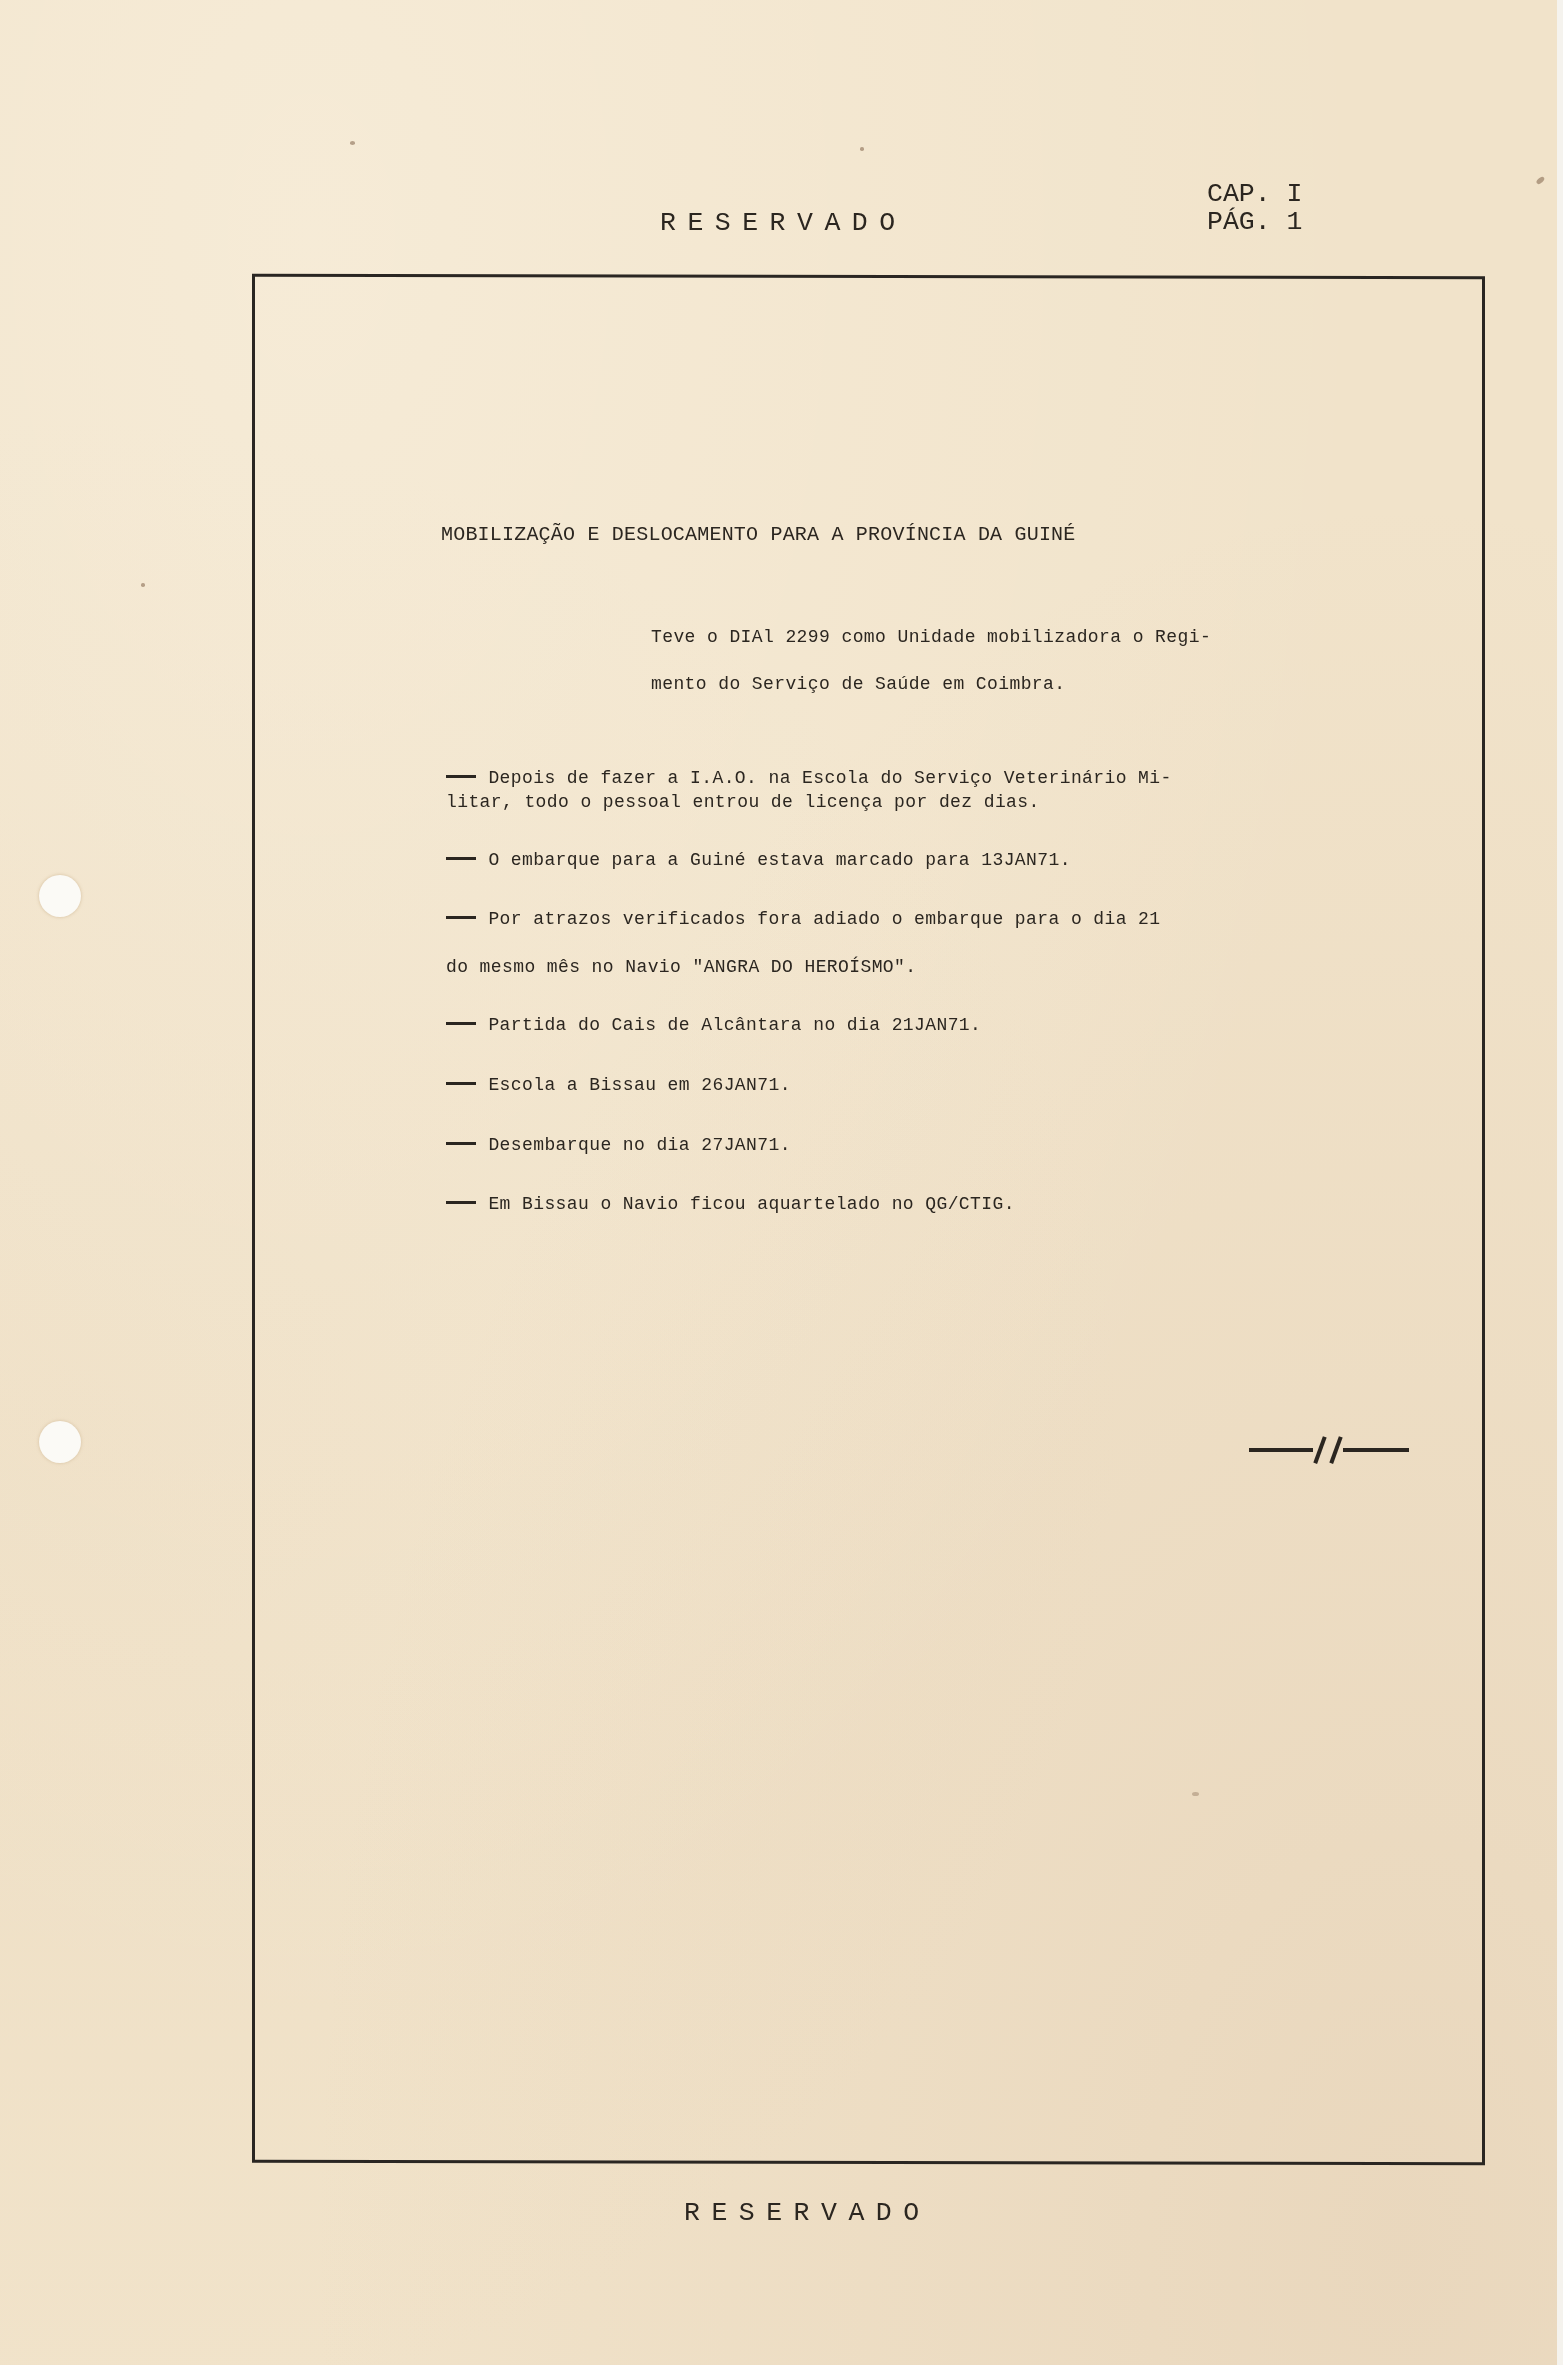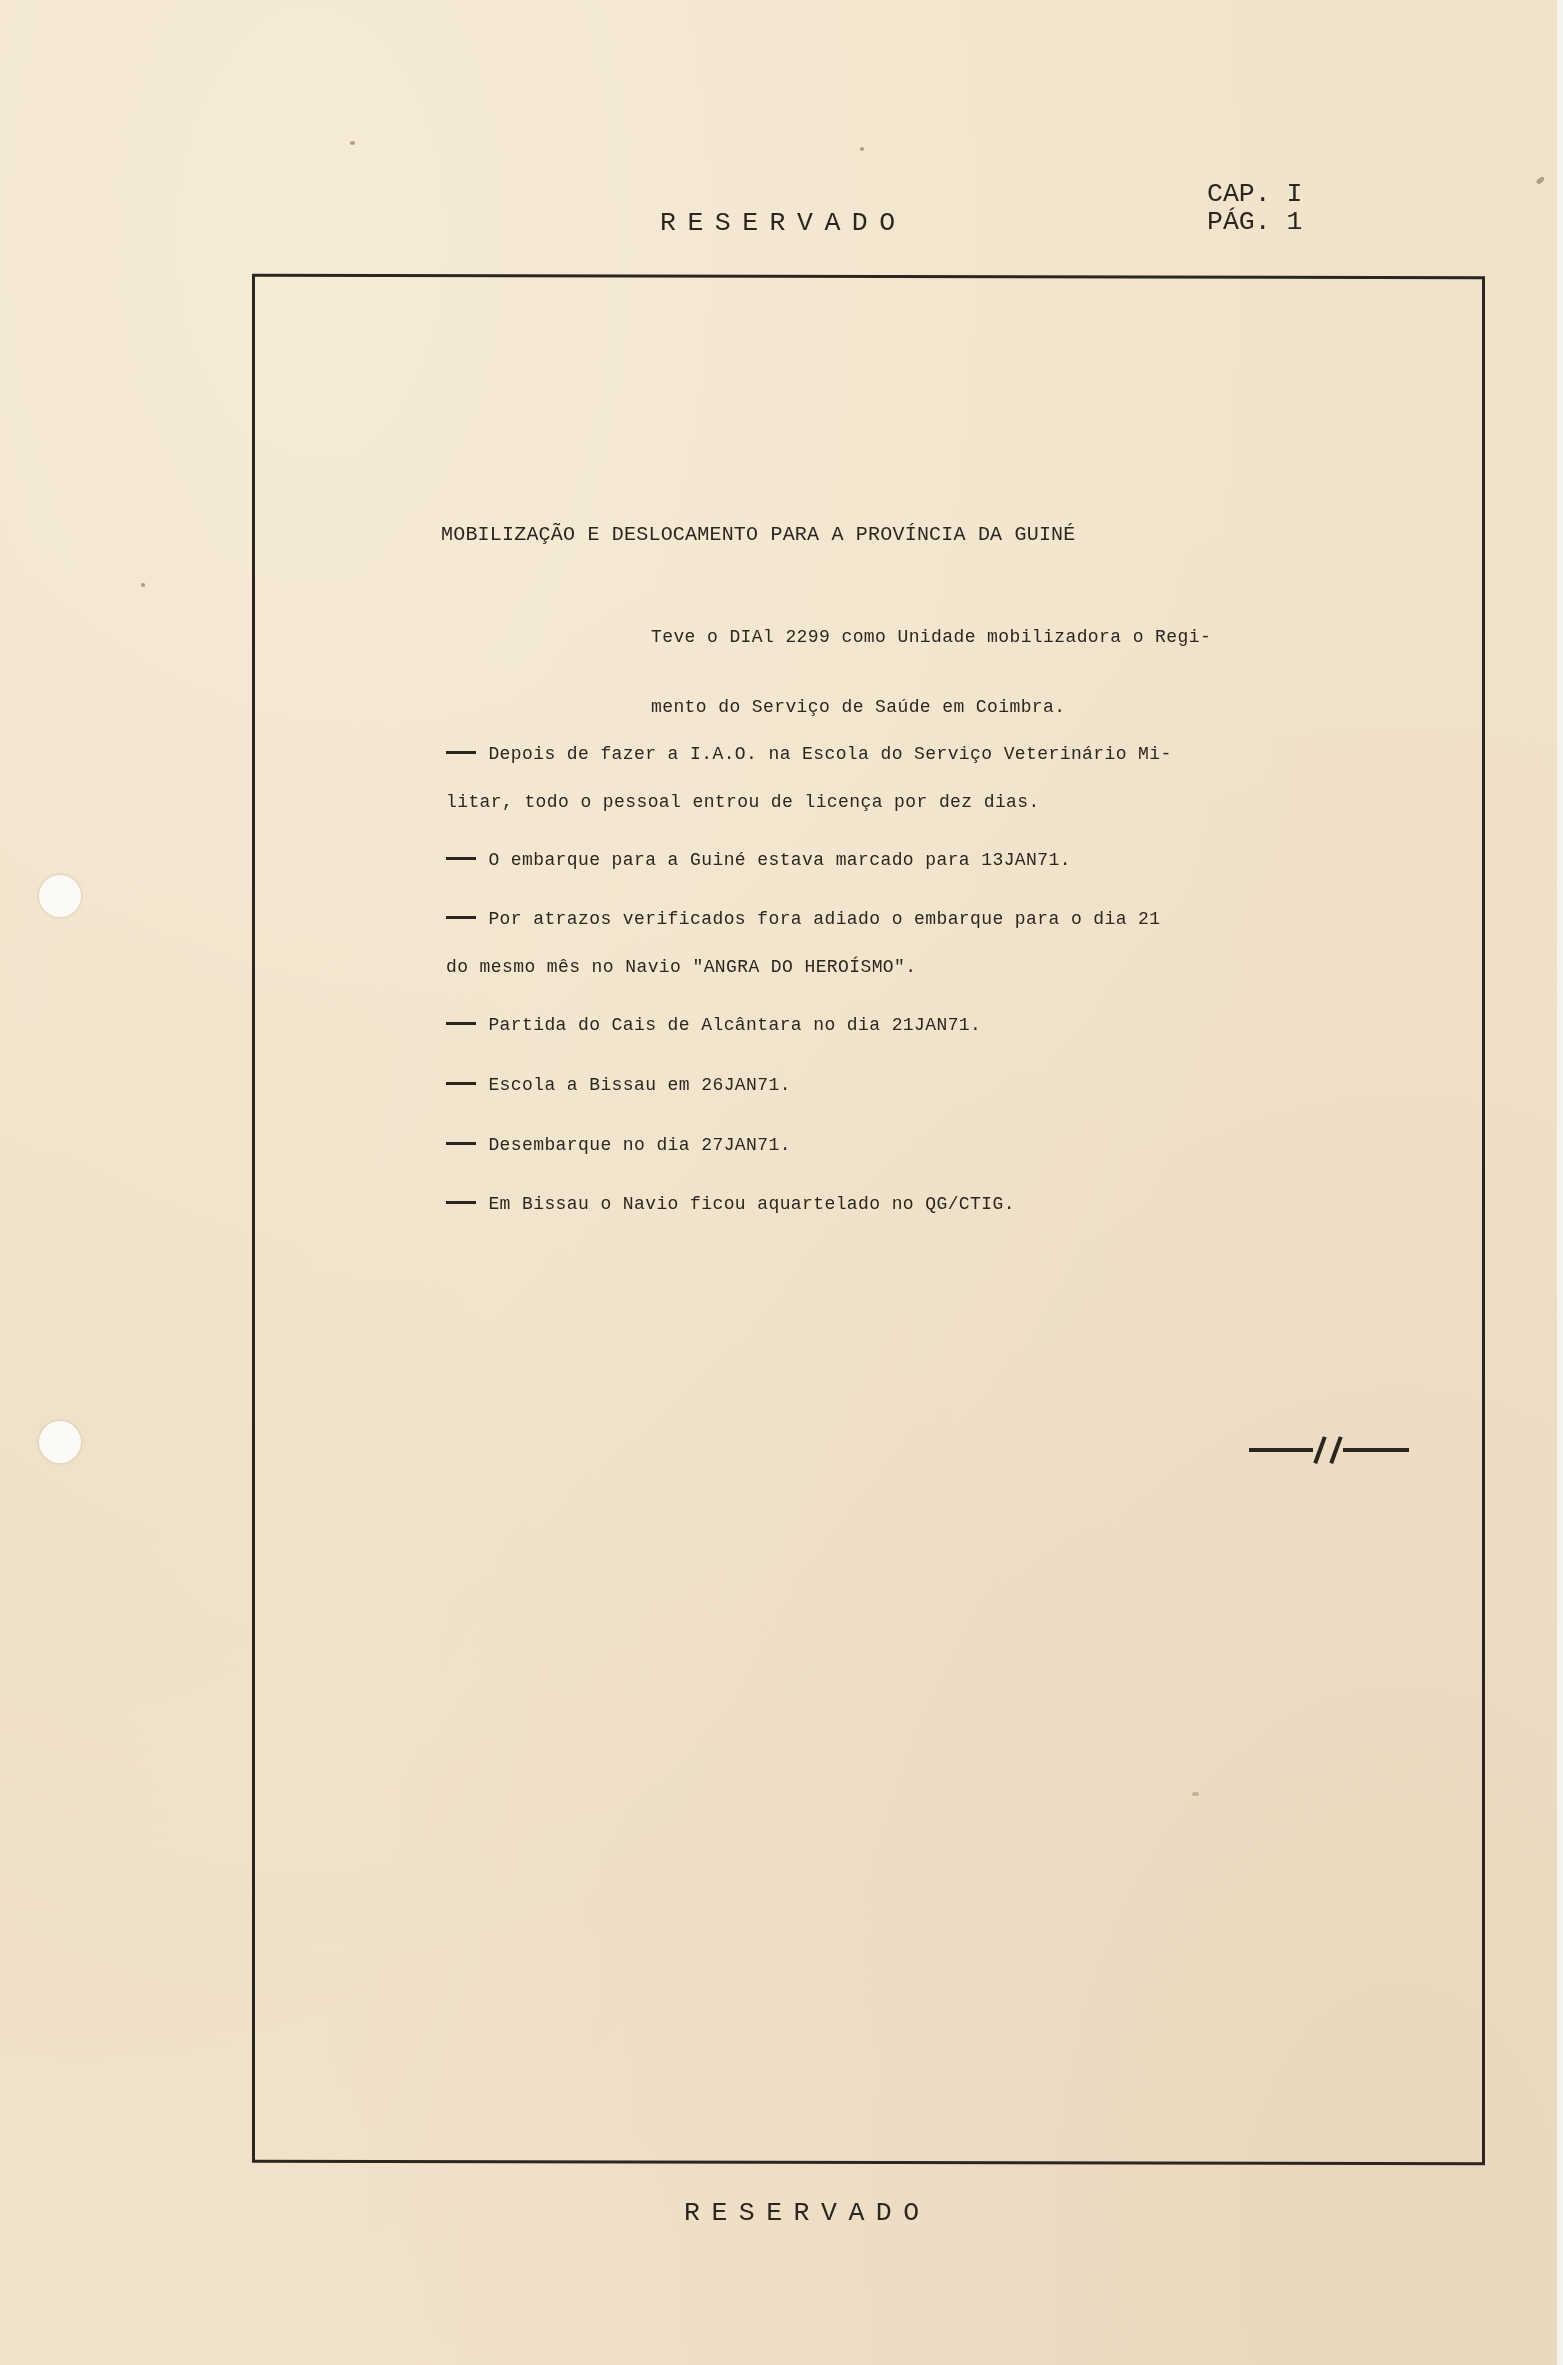--- a/index.html
+++ b/index.html
@@ -146,23 +146,23 @@
 <div class="typewriter cap-block">
   <div>CAP. I</div>
   <div>PÁG. 1</div>
 </div>
 
 <div class="frame"></div>
 
 <div class="typewriter title">MOBILIZAÇÃO E DESLOCAMENTO PARA A PROVÍNCIA DA GUINÉ</div>
 
 <div class="typewriter para-line" style="left:651px; top:627px;">Teve o DIAl 2299 como Unidade mobilizadora o Regi-</div>
-<div class="typewriter para-line" style="left:651px; top:697px;">mento do Serviço de Saúde em Coimbra.</div>
+<div class="typewriter para-line" style="left:651px; top:674px;">mento do Serviço de Saúde em Coimbra.</div>
 
-<div class="typewriter para-line" style="left:446px; top:744px;">
+<div class="typewriter para-line" style="left:446px; top:768px;">
   <span class="dash"></span><span>Depois de fazer a I.A.O. na Escola do Serviço Veterinário Mi-</span>
 </div>
 <div class="typewriter para-line" style="left:446px; top:792px;">litar, todo o pessoal entrou de licença por dez dias.</div>
 
 <div class="typewriter para-line" style="left:446px; top:850px;">
   <span class="dash"></span><span>O embarque para a Guiné estava marcado para 13JAN71.</span>
 </div>
 
 <div class="typewriter para-line" style="left:446px; top:909px;">
   <span class="dash"></span><span>Por atrazos verificados fora adiado o embarque para o dia 21</span>

